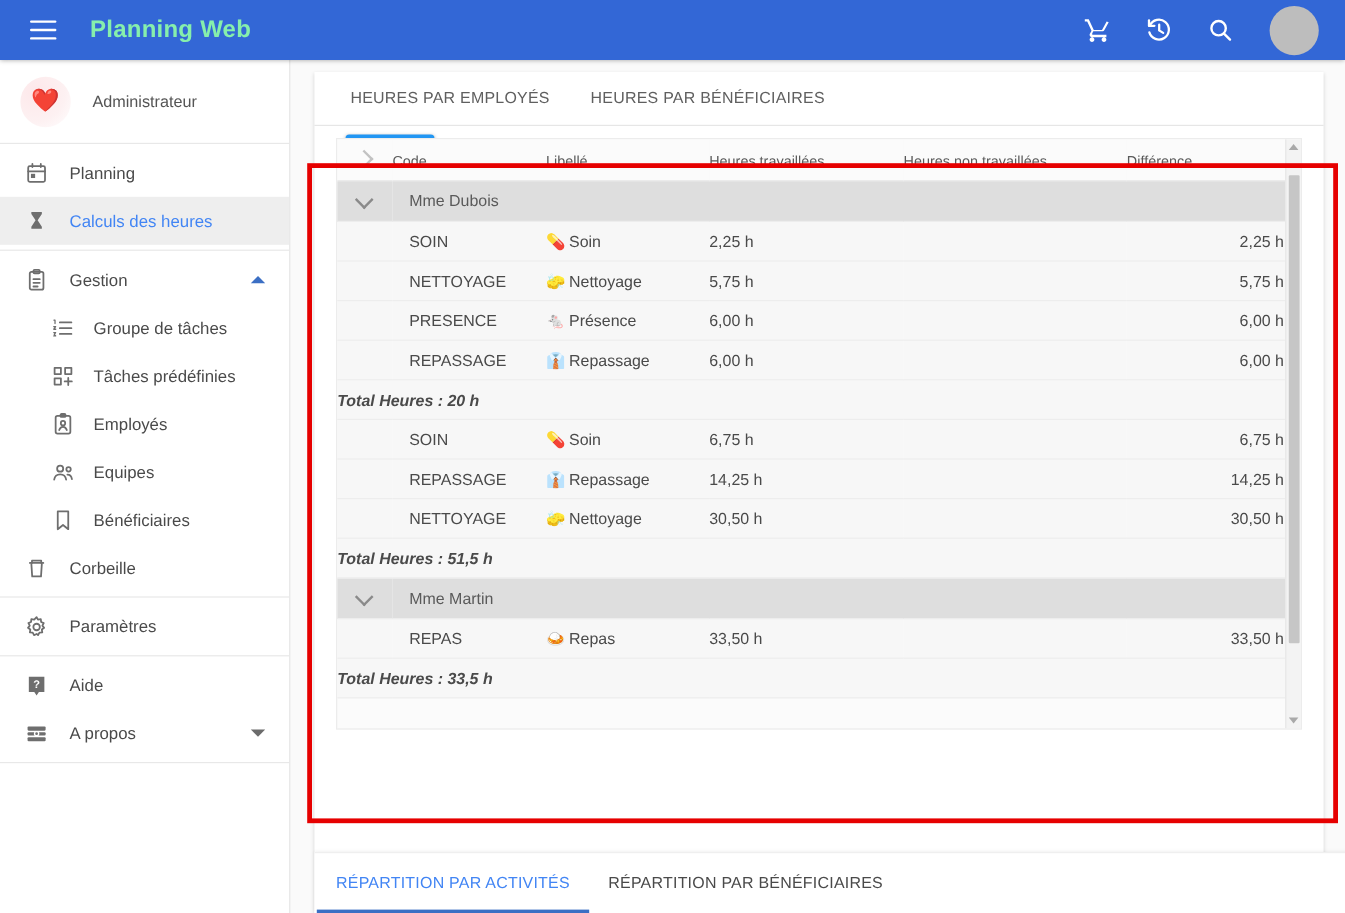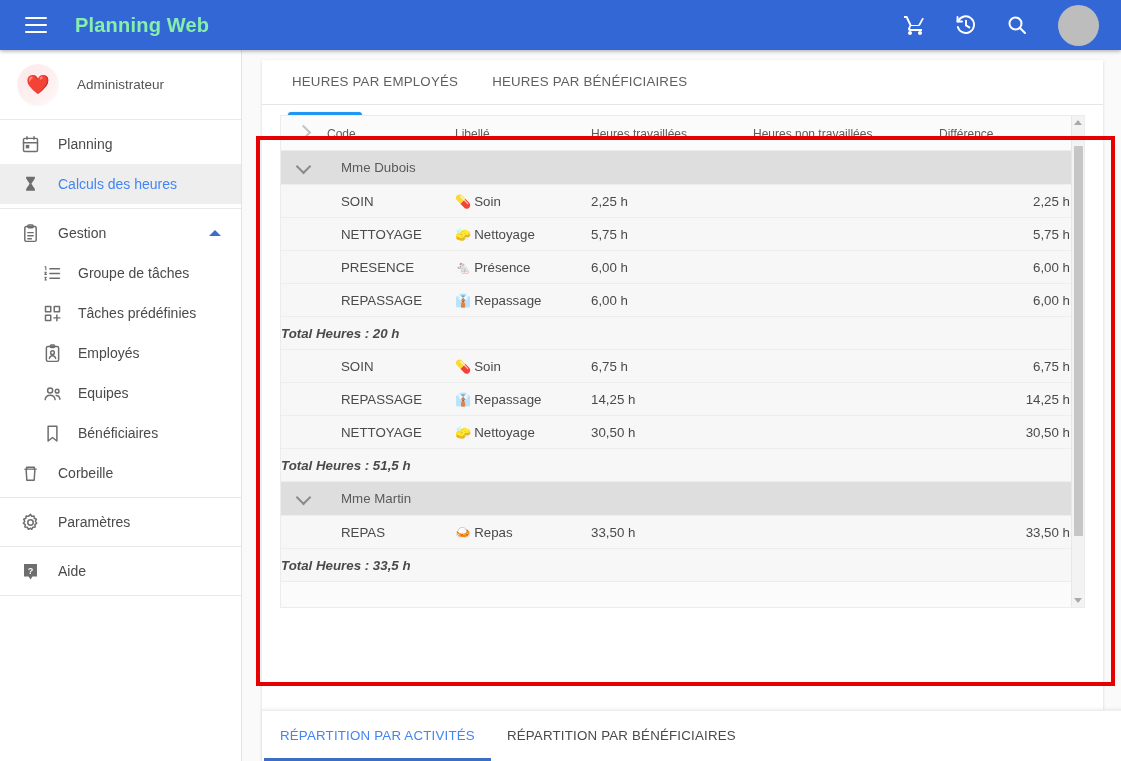--- a/index.html
+++ b/index.html
@@ -342,20 +342,33 @@
       </div>
       <div class="sb-group">
         <div class="sb-item">
           <span class="sbicon">
             <svg width="21" height="21" viewBox="0 0 24 24" fill="#6e6e6e">
               <path d="M4.6 3.4h14.8v14.4h-5.2L12 21.2l-2.2-3.4H4.6V3.4z"></path>
               <text x="12" y="14.4" font-size="10.5" font-family="Liberation Sans, sans-serif" font-weight="bold" fill="#fff" text-anchor="middle">?</text>
             </svg>
           </span>
           <span>Aide</span>
+        </div>
+        <div class="sb-item">
+          <span class="sbicon">
+            <svg width="21" height="21" viewBox="0 0 24 24" fill="#6e6e6e">
+              <rect x="3.4" y="5" width="17.2" height="4" rx="1"></rect>
+              <rect x="3.4" y="10.5" width="17.2" height="3.2" rx="1"></rect>
+              <rect x="3.4" y="15.2" width="17.2" height="4" rx="1"></rect>
+              <circle cx="12" cy="11.9" r="2.6" fill="#fff"></circle>
+              <circle cx="12" cy="11.9" r="1.3" fill="#6e6e6e"></circle>
+            </svg>
+          </span>
+          <span>A propos</span>
+          <span class="sb-caret caret-down"></span>
         </div>
       </div>
     </div>
 </div>
 
 <div class="main">
   <div class="content-card">
 
     <div class="tabbar">
       <div class="tab">HEURES PAR EMPLOYÉS</div>

